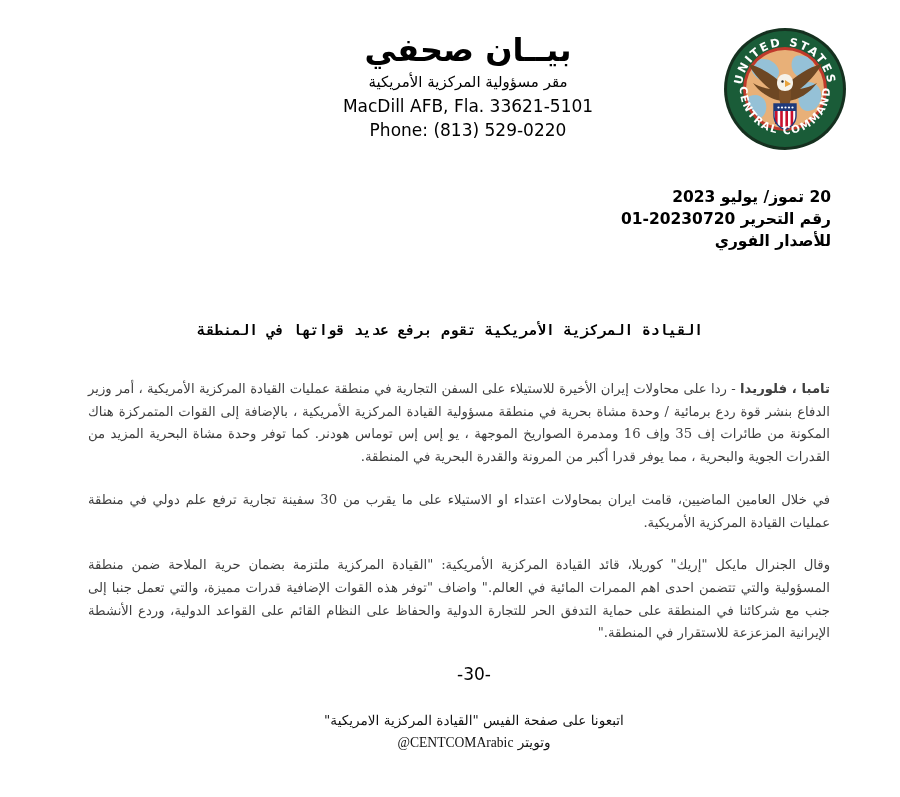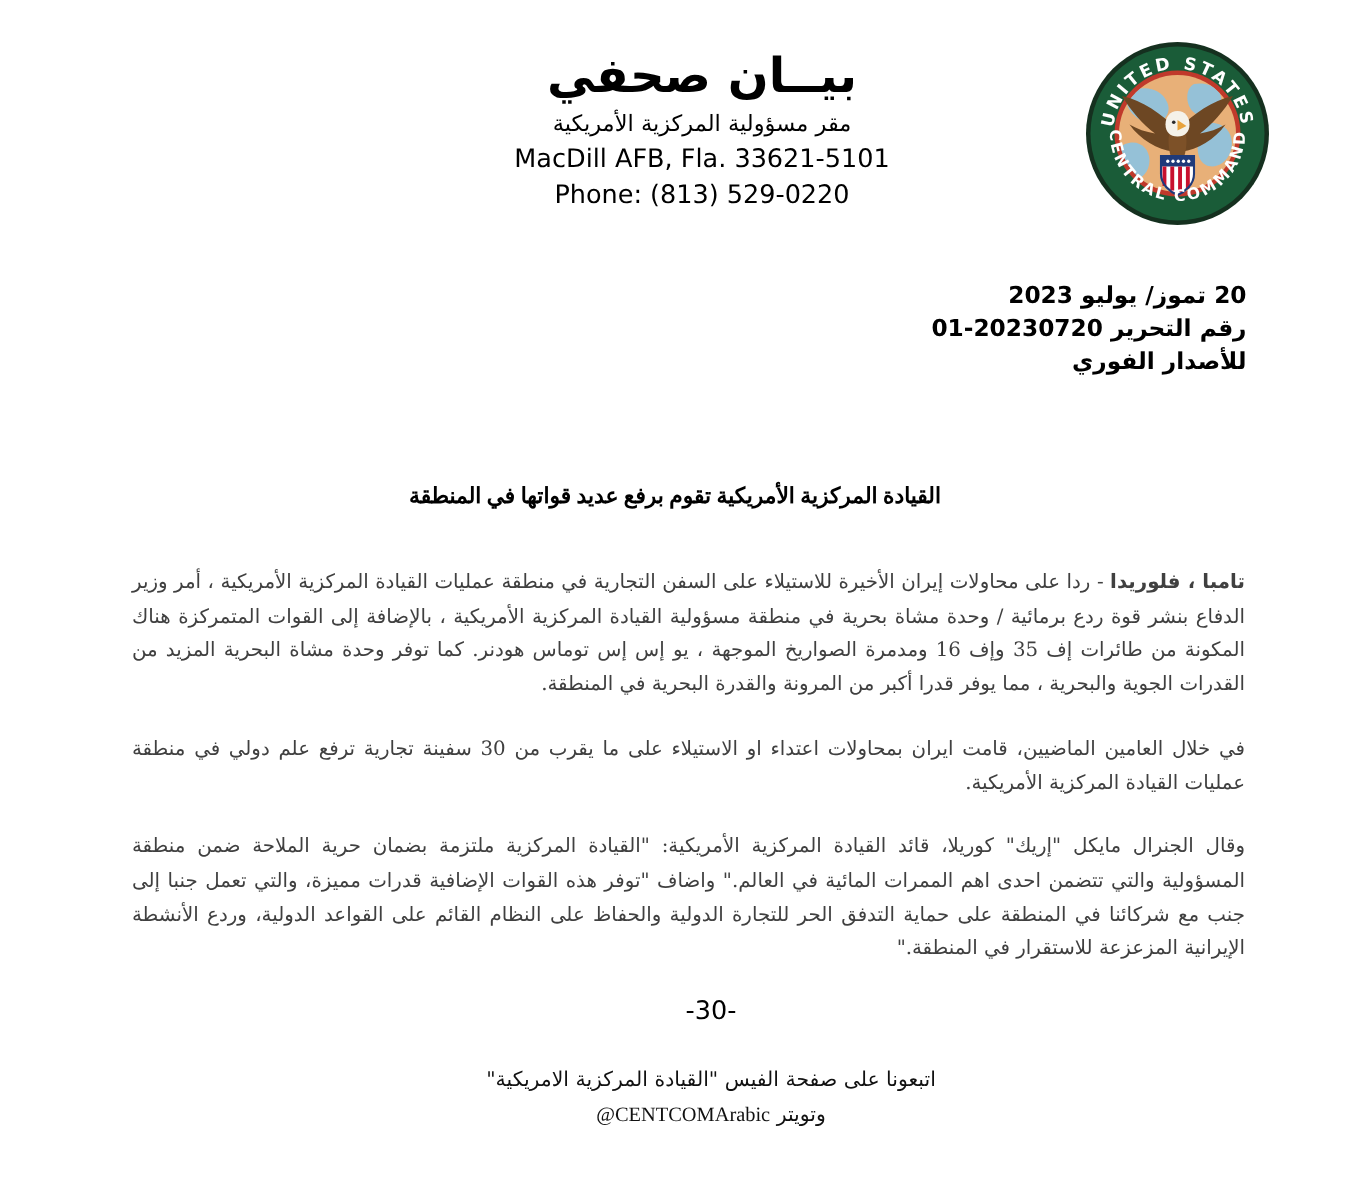--- a/index.html
+++ b/index.html
@@ -94,21 +94,21 @@
   }
 
   
   .headline {
     position: absolute;
     top: 322px;
     left: 0;
     width: 900px;
     text-align: center;
     direction: rtl;
-    font-family: Liberation Serif, serif;
+    font-family: Liberation Mono, monospace;
     font-size: 14.5px;
     font-weight: bold;
     color: #000;
   }
 
   
   .body-area {
     position: absolute;
     top: 378px;
     left: 88px;

